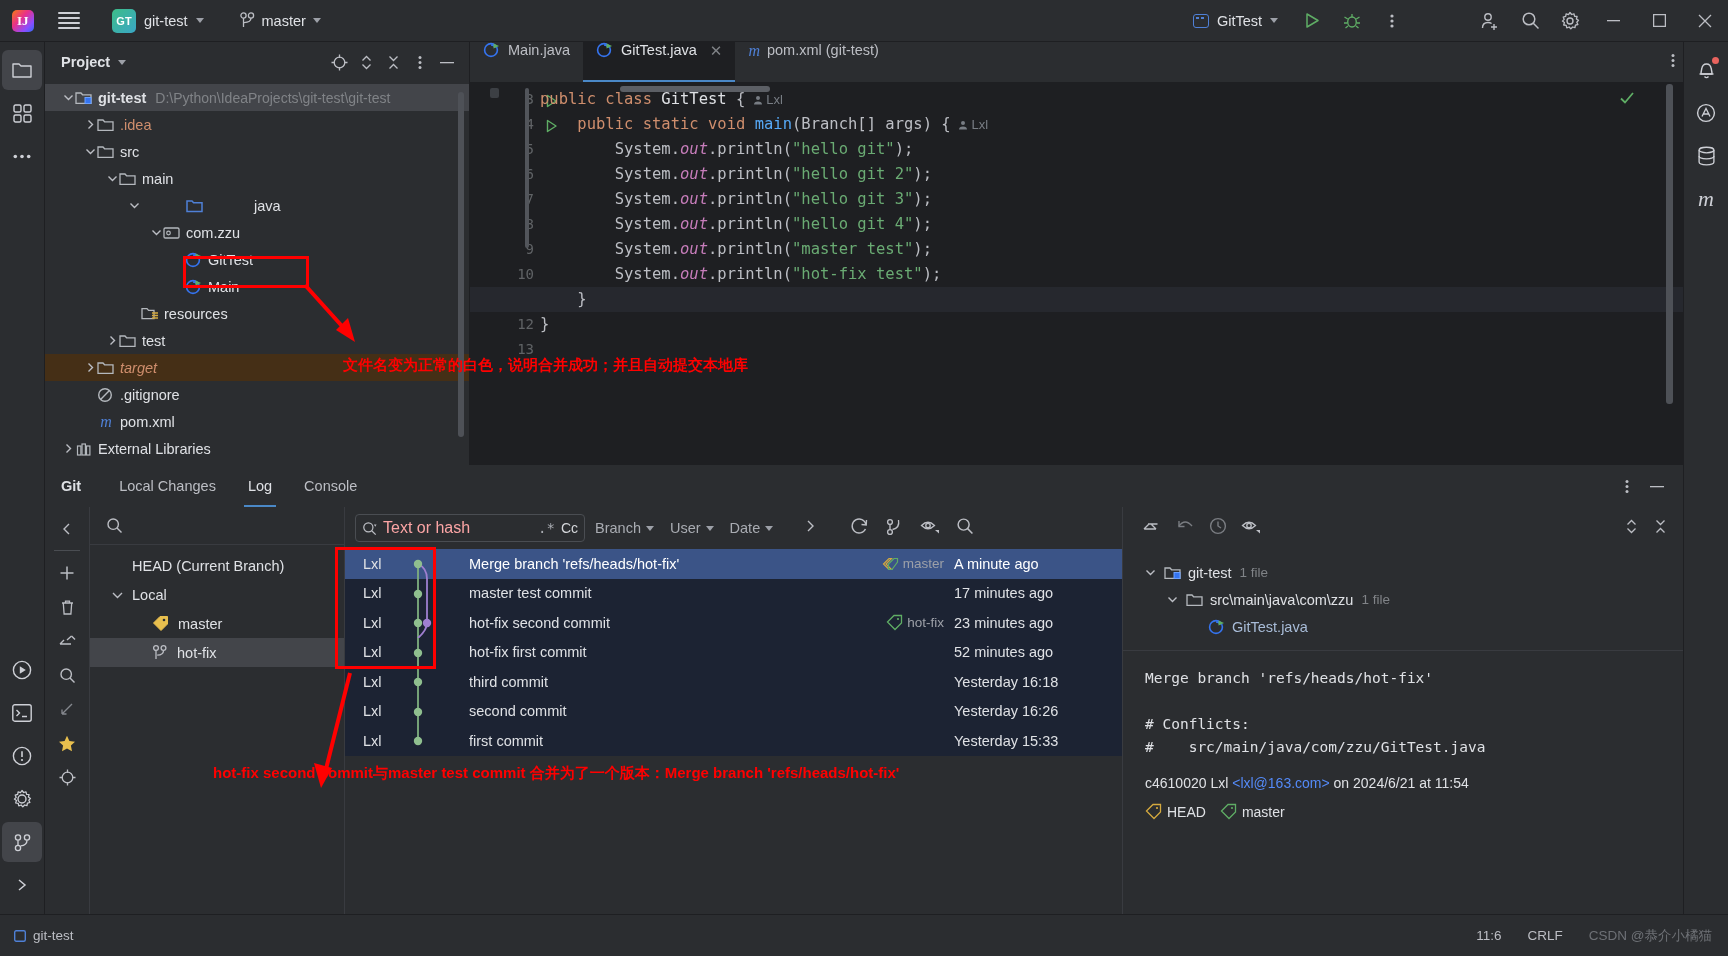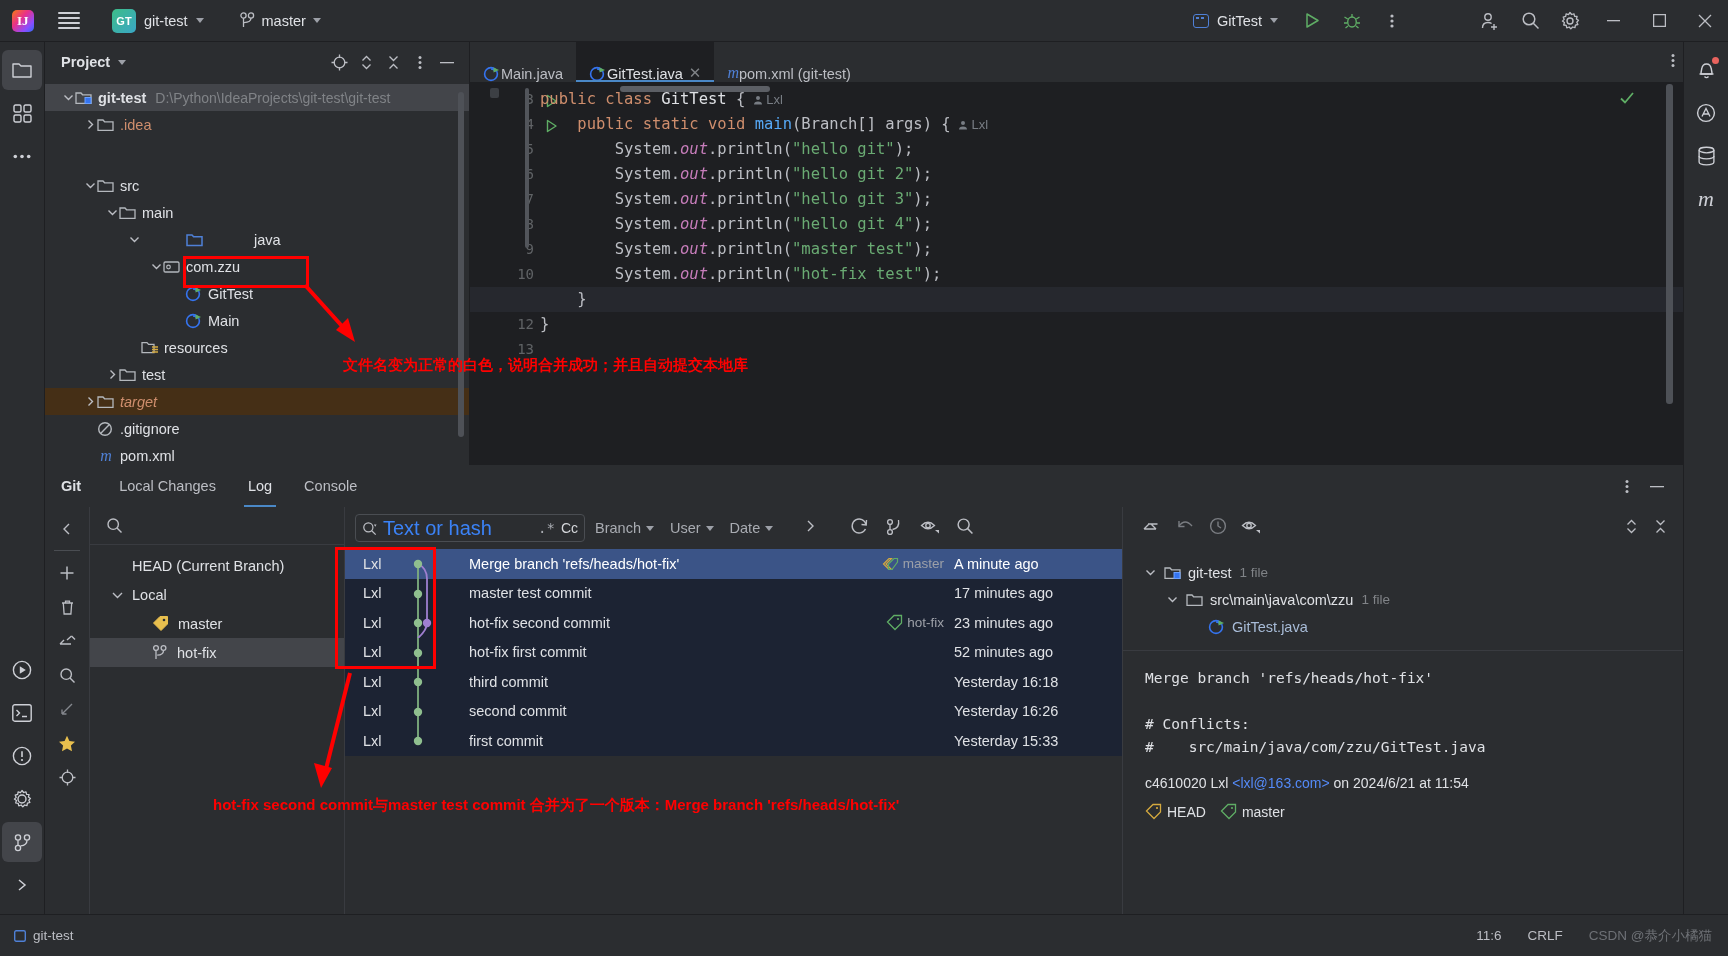--- a/index.html
+++ b/index.html
@@ -80,21 +80,21 @@
   .tlabel.bold { font-weight:bold; }
   .tpath { color:#808387; margin-left:9px; font-size:14px; }
   .torange { color:#cf8e6d; }
 
   
   .editor {
     position:absolute; left:470px; top:42px; width:1213px; height:423px;
     background:#1e1f22;
   }
   .etabs { height:40px; background:#2b2d30; display:flex; align-items:stretch; }
-  .etab { display:flex; align-items:flex-end; padding:0 13px; cursor:pointer; font-size:14.5px;
+  .etab { display:flex; align-items:flex-start; gap:7px; padding:0 13px; cursor:pointer; font-size:14.5px;
      color:#bcbec4; position:relative; }
   .etab.active { background:#1e1f22; color:#dfe1e5; }
   .etab.active:after { content:""; position:absolute; left:0;right:0;bottom:0;height:2px;background:#4a88c7; }
   .etab .x { color:#7f8286; font-size:15px; margin-left:6px; }
   .etabs-right { margin-left:auto; display:flex; align-items:center; padding-right:8px; }
   .code { position:relative; height:383px; background:#1e1f22; display:flex; overflow:hidden;
      font-family:"DejaVu Sans Mono", monospace; font-size:15.5px; }
   .gutter { width:70px; flex:none; padding-top:5px; text-align:right; }
   .gline { height:25px; line-height:25px; color:#606366; font-size:14px; padding-right:6px; position:relative;}
   .gline .run { position:absolute; right:-18px; top:4px; }
@@ -128,21 +128,21 @@
   .br-search { height:38px; display:flex; align-items:center; padding-left:16px; border-bottom:1px solid #393b40;}
   .br-list { padding-top:6px; font-size:14.5px; }
   .br-row { height:29px; display:flex; align-items:center; padding-left:22px; cursor:pointer; }
   .br-row.sel { background:#43454a; }
   .br-row .lbl { color:#dfe1e5; }
 
   .loglist { flex:1; display:flex; flex-direction:column; border-right:1px solid #393b40; position:relative; }
   .log-toolbar { height:42px; display:flex; align-items:center; padding:0 10px; gap:10px; }
   .searchbox { width:230px; height:28px; border:1px solid #4a4d52; border-radius:4px; background:#2b2d30;
      display:flex; align-items:center; padding:0 6px; gap:6px; }
-  .searchbox .ph { color:#3b82f6; font-size:20px; flex:1; }
+  .searchbox .ph { color:#fca5a5; font-size:16px; flex:1; }
   .regex { color:#a9acb2; font-size:14px; font-family:"DejaVu Sans Mono",monospace; cursor:pointer;}
   .ccbtn { color:#d4d6da; font-size:14px; cursor:pointer; }
   .filt { display:flex;align-items:center;gap:5px;color:#a9acb2;font-size:14.5px;cursor:pointer; }
   .log-rows { flex:1; overflow:hidden; font-size:14.5px; }
   .lrow { height:29.5px; display:flex; align-items:center; position:relative; background:#1c2333; cursor:pointer;}
   .lrow.sel { background:#3b5487; }
   .lrow .author { width:64px; flex:none; padding-left:18px; color:#dfe1e5; }
   .lrow .graph { width:56px; flex:none; position:relative; height:29.5px; }
   .lrow .subject { flex:1; color:#dfe1e5; padding-left:4px; }
   .lrow .reftag { display:flex; align-items:center; gap:4px; color:#9da0a8; font-size:13.5px; margin-right:10px;}
@@ -417,21 +417,21 @@
               <path d="M3.5 1.5 L7.5 5.5 L3.5 9.5" stroke="#bcbec4" stroke-width="1.4" fill="none"></path>
             </svg>
           </span>
           <span class="ticon2">
             <svg width="18" height="16" viewBox="0 0 18 16">
               <path d="M1 3 h5 l1.6 1.8 h8.4 v8.6 h-15 Z" fill="none" stroke="#b4b8bd" stroke-width="1.3"></path>
             </svg>
           </span>
           <span class="tlabel torange">.idea</span>
         </div>
-        <div class="trow" style="padding-left: 38px; margin-top: 34px;">
+        <div class="trow" style="padding-left: 38px;">
           <span class="arrow">
             <svg width="11" height="11" viewBox="0 0 11 11">
               <path d="M1.5 3.5 L5.5 7.5 L9.5 3.5" stroke="#bcbec4" stroke-width="1.4" fill="none"></path>
             </svg>
           </span>
           <span class="ticon2">
             <svg width="18" height="16" viewBox="0 0 18 16">
               <path d="M1 3 h5 l1.6 1.8 h8.4 v8.6 h-15 Z" fill="none" stroke="#b4b8bd" stroke-width="1.3"></path>
             </svg>
           </span>
@@ -1071,15 +1071,15 @@
     <path d="M5 5 L50 55" stroke="#ff0000" stroke-width="4" fill="none"></path>
     <path d="M55 62 L36 50 L48 38 Z" fill="#ff0000"></path>
   </svg>
   <div class="redtext" style="left:343px;top:356px;">文件名变为正常的白色，说明合并成功；并且自动提交本地库</div>
 
   <div class="redbox" style="left:335px;top:547px;width:101px;height:122px;"></div>
   <svg class="anno" style="left:300px;top:668px;width:60px;height:125px;">
     <path d="M50 5 L25 105" stroke="#ff0000" stroke-width="4" fill="none"></path>
     <path d="M21 120 L14 95 L32 100 Z" fill="#ff0000"></path>
   </svg>
-  <div class="redtext" style="left:213px;top:796px;">hot-fix second commit与master test commit 合并为了一个版本：Merge branch 'refs/heads/hot-fix'</div>
+  <div class="redtext" style="left:213px;top:764px;">hot-fix second commit与master test commit 合并为了一个版本：Merge branch 'refs/heads/hot-fix'</div>
 
 </div>
 
 </body></html>

